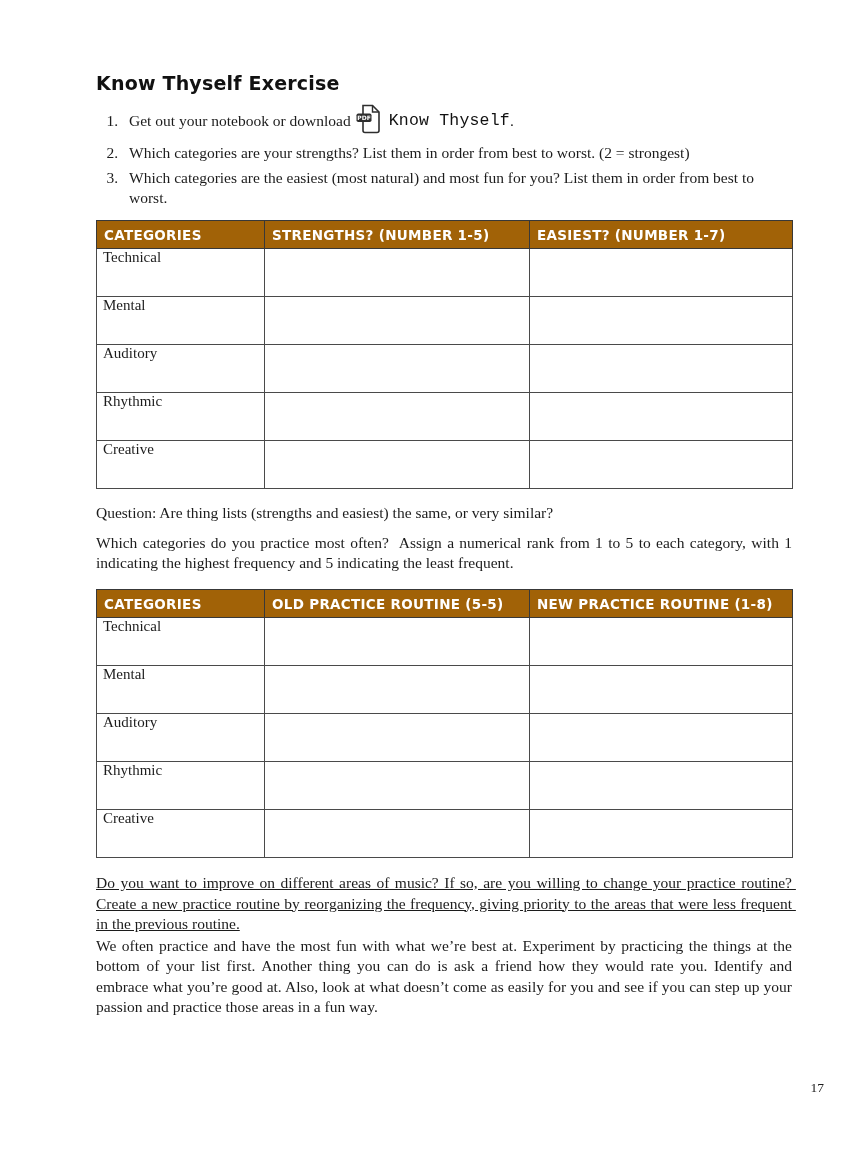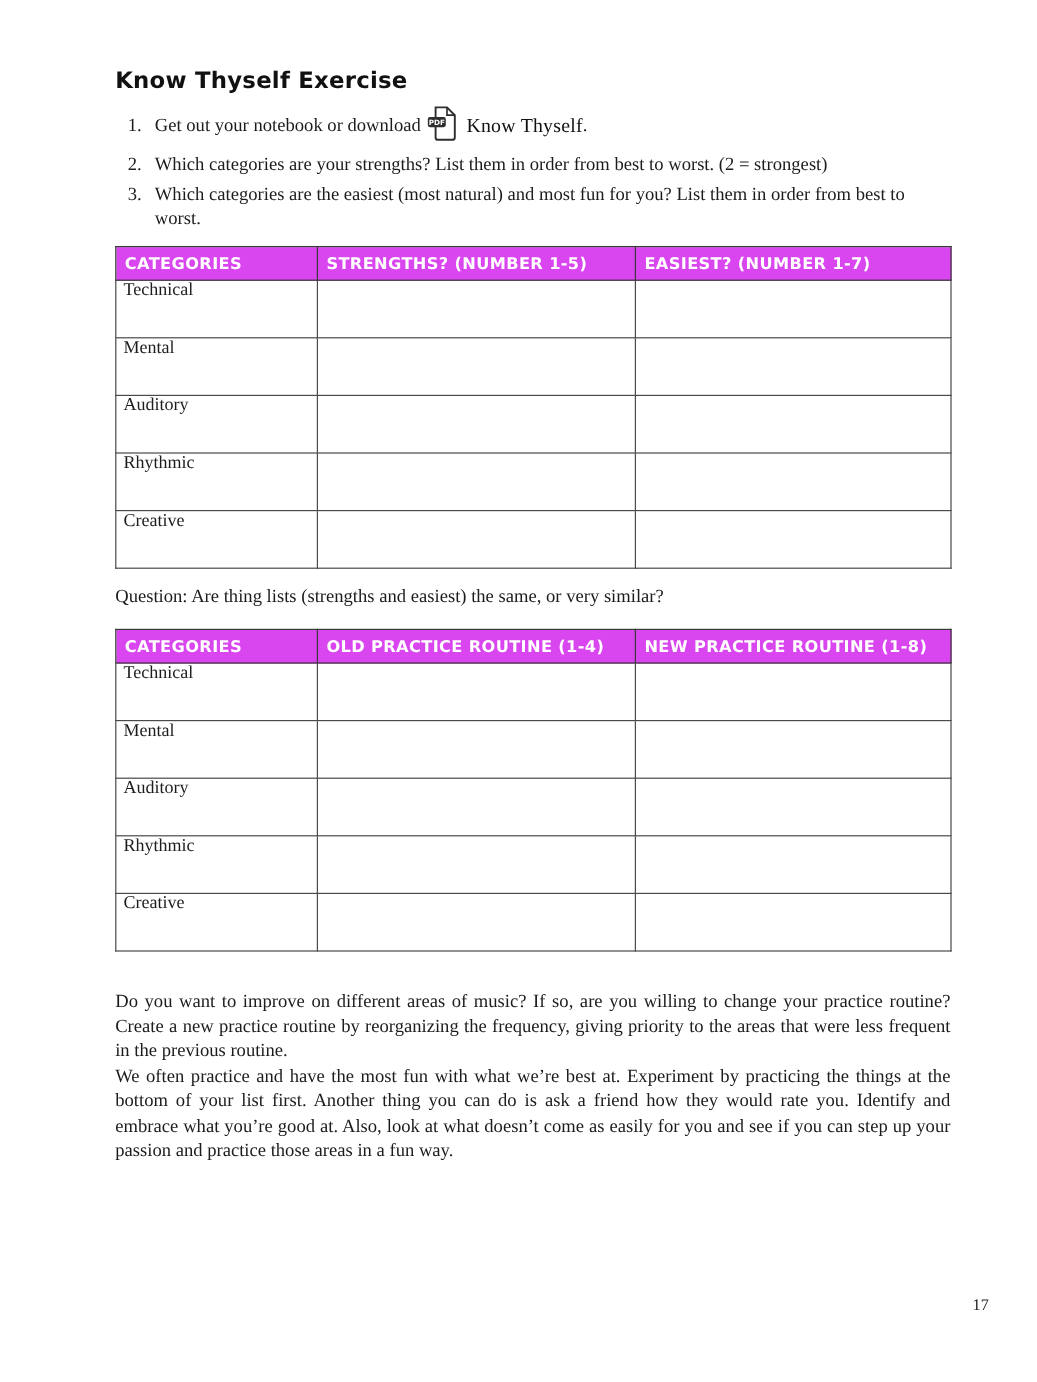--- a/index.html
+++ b/index.html
@@ -1,64 +1,64 @@
 <!DOCTYPE html>
 <html><head>
 <meta charset="utf-8">
 <style>
   * { margin:0; padding:0; box-sizing:border-box; }
   html,body { width:864px; height:1152px; background:#ffffff; overflow:hidden; }
   body { position:relative; font-family:"Liberation Serif", serif; color:#1c1c1c; }
 
-  .content { position:absolute; left:96px; top:56px; width:696px; }
+  .content { position:absolute; left:96px; top:72px; width:696px; }
 
   .page-title {
     font-family:"DejaVu Sans", sans-serif;
     font-size:19px; font-weight:600; letter-spacing:0.2px;
     color:#111; margin-bottom:9px;
   }
 
   .instr-list { margin-bottom:12px; }
   .instr-item { display:flex; align-items:baseline; margin-bottom:5px;
                 font-size:15.5px; line-height:20px; }
   .instr-num { width:22px; text-align:right; flex:none; }
   .instr-text { margin-left:11px; }
   .item-with-icon .instr-text { display:flex; align-items:center; }
   .pdf-icon { margin:0 7px 0 5px; flex:none; position:relative; top:1px; }
   .link-label {
-    font-family:Liberation Serif, serif;
+    font-family:Liberation Mono, monospace;
     font-size:16.5px; font-weight:500; color:#111; letter-spacing:0.2px;
     cursor:pointer;
   }
 
   table { border-collapse:collapse; width:696px; table-layout:fixed; }
   .col-cat { width:168px; } .col-b { width:265px; } .col-c { width:263px; }
   th {
-    background:#d946ef; color:#ffffff;
+    background:#a16207; color:#ffffff;
     font-family:"DejaVu Sans", sans-serif;
     font-size:13.5px; font-weight:bold; letter-spacing:0.3px;
     text-align:left; padding:5px 8px 4px 7px; height:28px;
     border:1.5px solid #383838;
   }
   td {
     border:1.2px solid #4a4a4a;
     height:48px; vertical-align:top;
     padding:0 6px; font-size:15px;
   }
   .tbl { margin-top:12px; }
   .tbl2 { margin-top:16px; }
 
   .question-line { margin-top:14px; font-size:15.5px; line-height:20px; }
   .q-label { font-weight:normal; }
 
   .para {
     margin-top:10px; font-size:15.5px; line-height:20px;
     text-align:justify; white-space:pre-wrap;
   }
-  .para-close { margin-top:32px; line-height:20.5px; }
+  .para-close { margin-top:15px; line-height:20.5px;text-decoration:underline; }
   .para-close2 { margin-top:1px; line-height:20.5px; }
 
   .page-number {
     position:absolute; top:1080px; right:40px;
     font-size:13.5px; color:#1c1c1c;
   }
 </style>
 </head>
 <body>
 
@@ -134,31 +134,32 @@
         <td></td>
         <td></td>
       </tr>
     </tbody>
   </table>
 
   <div class="question-line">
     <span class="q-label">Question:</span><span> Are thing lists (strengths and easiest) the same, or very similar?</span>
   </div>
 
+  <div class="para">Which categories do you practice most often?  Assign a numerical rank from 1 to 5 to each category, with 1 indicating the highest frequency and 5 indicating the least frequent.</div>
 
   <table class="tbl tbl2">
     <colgroup>
         <col class="col-cat">
         <col class="col-b">
         <col class="col-c">
       </colgroup>
     <thead>
       <tr>
         <th>CATEGORIES</th>
-        <th>OLD PRACTICE ROUTINE (1-4)</th>
+        <th>OLD PRACTICE ROUTINE (5-5)</th>
         <th>NEW PRACTICE ROUTINE (1-8)</th>
       </tr>
     </thead>
     <tbody>
       <tr>
         <td>Technical</td>
         <td></td>
         <td></td>
       </tr>
       <tr>

